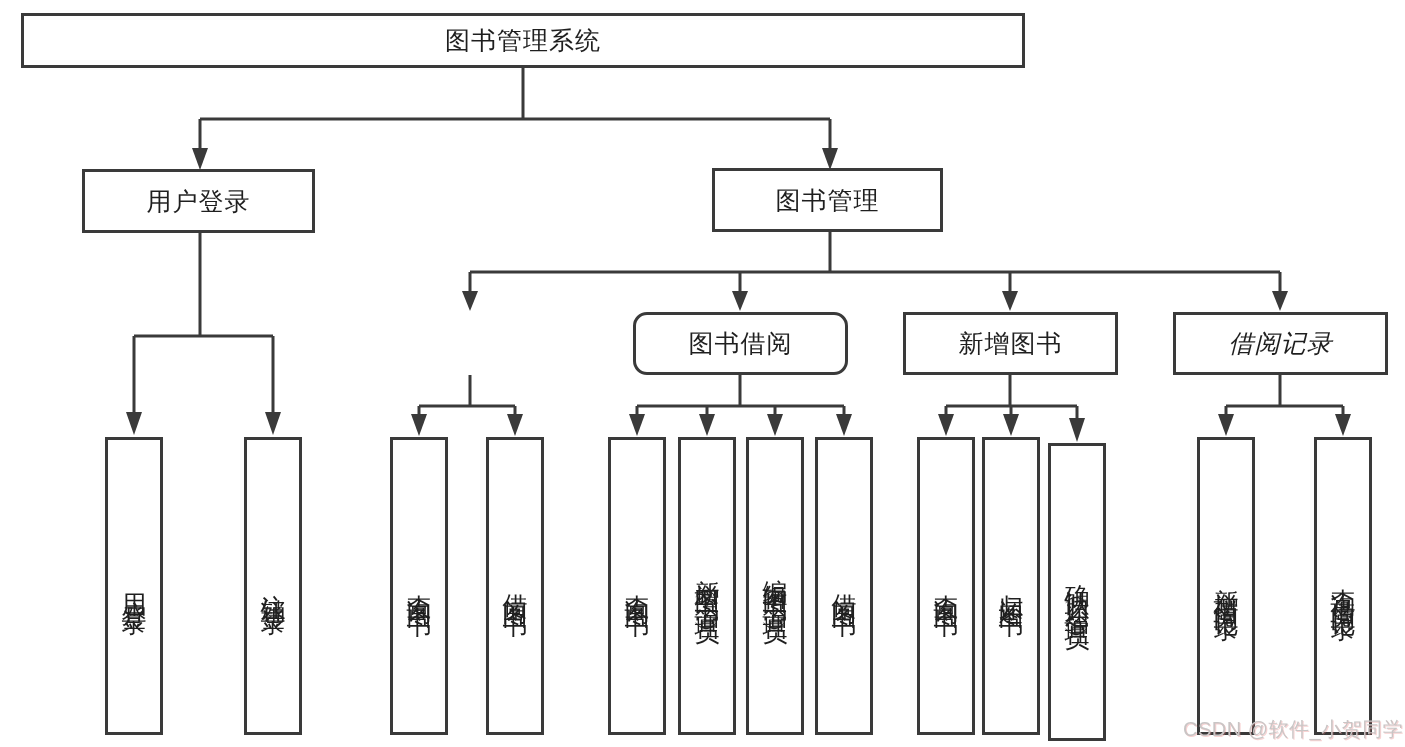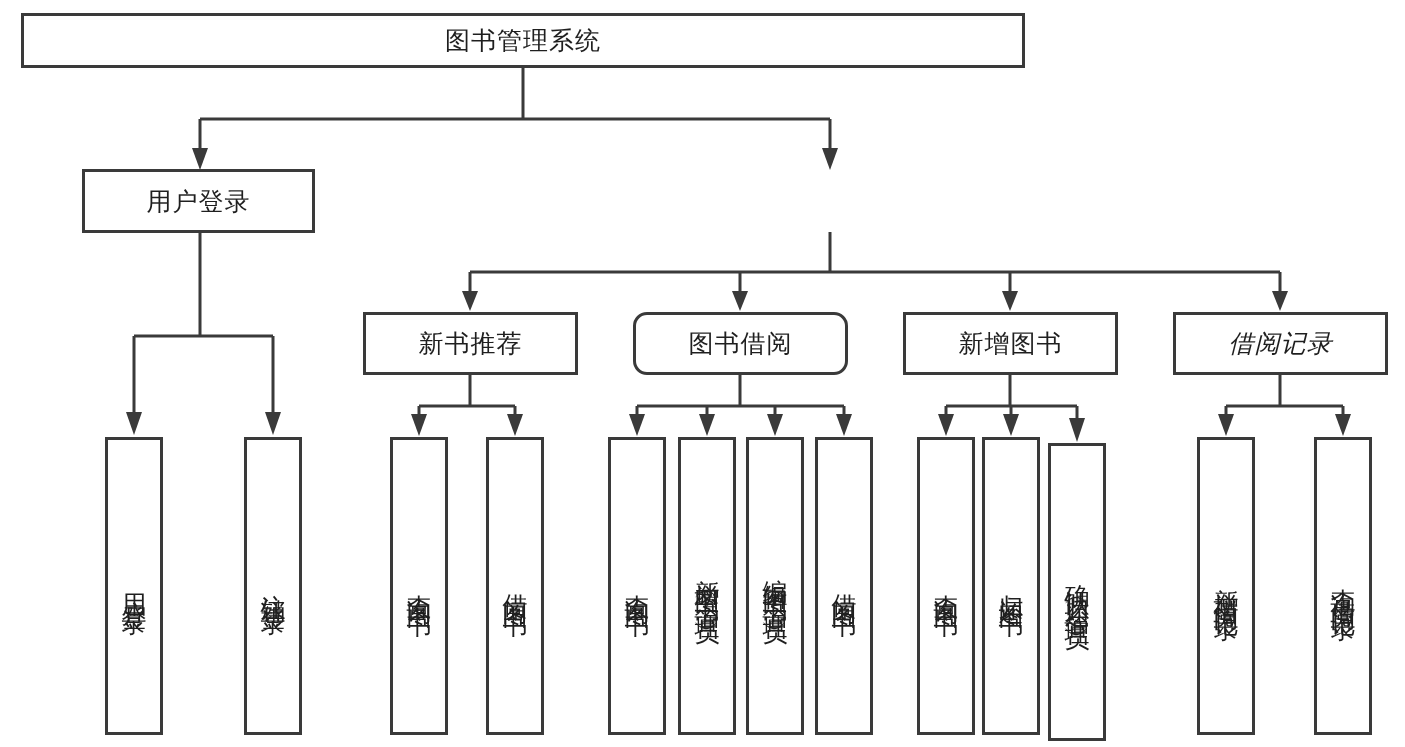--- a/index.html
+++ b/index.html
@@ -115,24 +115,24 @@
     </g>
   </svg>
 
   <div class="box" id="root">
     <span class="hlabel">图书管理系统</span>
   </div>
 
   <div class="box" id="n-user">
     <span class="hlabel">用户登录</span>
   </div>
+  <div class="box" id="n-mgmt">
+    <span class="hlabel">图书管理</span>
+  </div>
 
-  <div class="box" id="n-rec">
-    <span class="hlabel">新书推荐</span>
-  </div>
   <div class="box" id="n-bor">
     <span class="hlabel">图书借阅</span>
   </div>
   <div class="box" id="n-cur">
     <span class="hlabel">新增图书</span>
   </div>
   <div class="box" id="n-recd">
     <span class="hlabel">借阅记录</span>
   </div>
 
@@ -173,14 +173,15 @@
     <span class="vtext">确认归还（管理员）</span>
   </div>
 
   <div class="box leaf" id="lf-12">
     <span class="vtext">新增借阅记录</span>
   </div>
   <div class="box leaf" id="lf-13">
     <span class="vtext">查询借阅记录</span>
   </div>
 
+  <div class="watermark">CSDN @软件_小贺同学</div>
 
 </div>
 
 </body></html>

